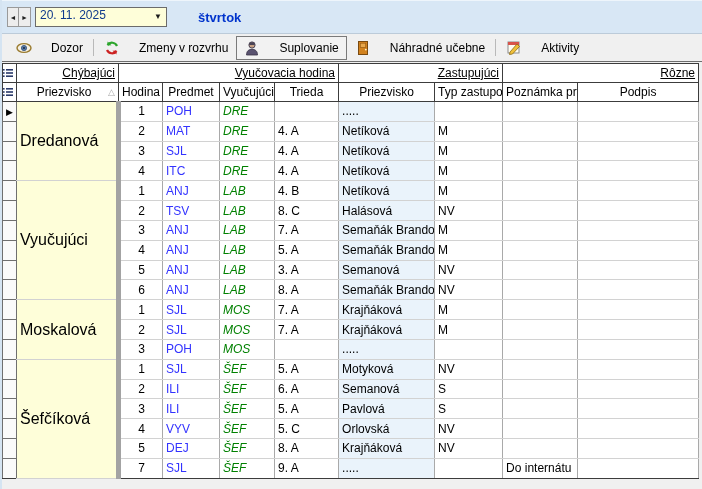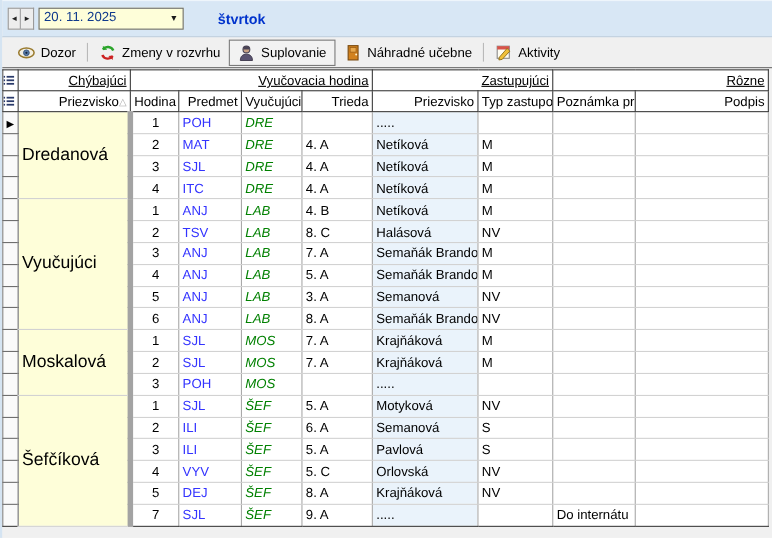--- a/index.html
+++ b/index.html
@@ -35,40 +35,40 @@
   }
   .day-label{
     margin-left:31px;font-weight:bold;font-size:13px;color:var(--day-blue,#0033cc);
   }
   
   .tabbar{
     height:28px;background:#f0f0f0;display:flex;align-items:center;
     border-bottom:1px solid #6d6d6d;box-sizing:border-box;padding-left:6px;
   }
   .tab{
-    display:flex;align-items:center;gap:5px;padding:3px 7px;
+    display:flex;align-items:center;gap:19px;padding:3px 7px;
     border:1px solid transparent;cursor:default;white-space:nowrap;
   }
   .tab.selected{border:1px solid #7a7a7a;background:#f2f2f2;}
   .tab-sep{width:1px;height:17px;background:#b9b9b9;margin:0 2px;}
   .tab .ticon{width:16px;height:16px;flex:0 0 16px;}
   
   .gridwrap{position:absolute;left:0;top:63px;}
   table.grid{
     border-collapse:collapse;table-layout:fixed;width:696px;
     font-size:12px;background:#fff;
   }
   table.grid th,table.grid td{
     overflow:hidden;white-space:nowrap;box-sizing:border-box;
     padding:0 3px;font-weight:normal;
   }
   
   thead th{background:#fff;border:1px solid #3c3c3c;height:19px;}
   thead tr.grp th{text-align:right;text-decoration:underline;}
-  thead tr.cols th{text-align:right;}
+  thead tr.cols th{text-align:center;}
   thead th.ind-h{padding:0;text-align:center;}
   .sort-tri{float:right;color:#a8a8a8;font-size:9px;margin-top:2px;}
   
   tbody td{
     border-left:1px solid #a9a9a9;border-right:1px solid #a9a9a9;
     border-top:1px solid #d2d2d2;border-bottom:1px solid #d2d2d2;
     height:19.84px;
   }
   tbody tr.group-start td{border-top:1px solid #7b7b7b;}
   tbody tr:last-child td{border-bottom:1px solid #3c3c3c;}

